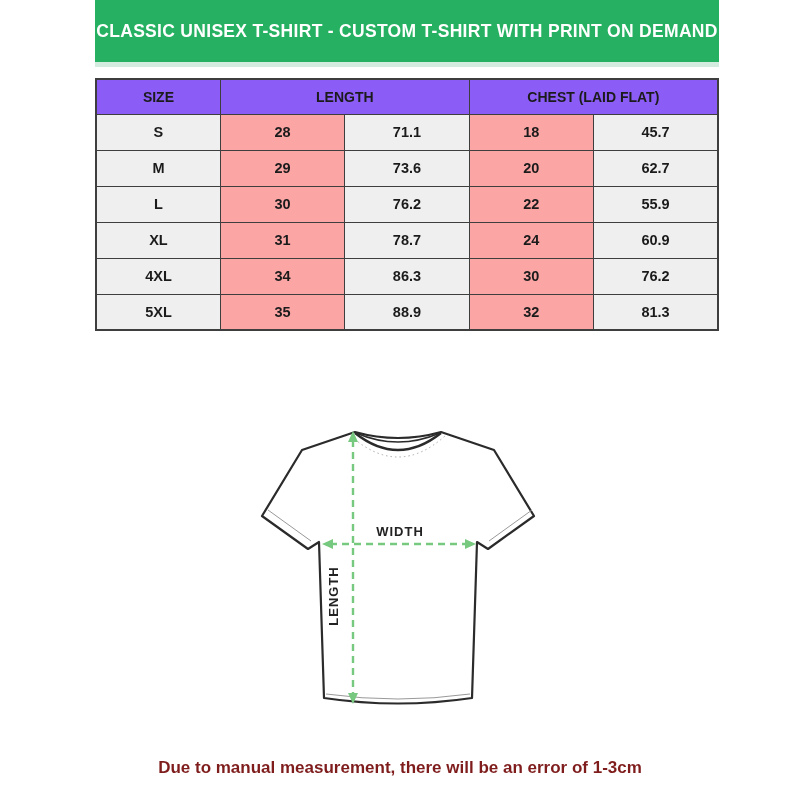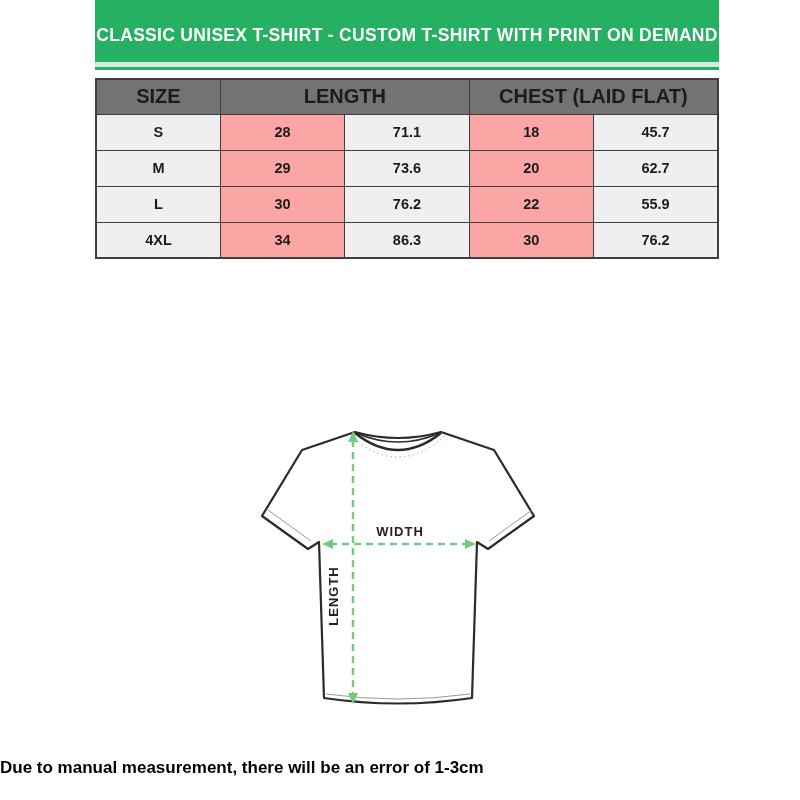--- a/index.html
+++ b/index.html
@@ -11,21 +11,21 @@
     width: 800px;
     height: 800px;
     background: #ffffff;
     overflow: hidden;
   }
 
   
   .banner {
     position: absolute;
     left: 95px; top: 0;
-    width: 624px; height: 70px;
+    width: 624px; height: 62px;
     background: #25b161;
     display: flex;
     align-items: center;
     justify-content: center;
   }
   .banner-title {
     color: #ffffff;
     font-size: 17.5px;
     font-weight: 700;
     letter-spacing: 0.3px;
@@ -50,22 +50,22 @@
     color: #1b1b1b;
     text-align: center;
   }
   .size-table col { width: 20%; }
   .size-table th, .size-table td {
     border: 1.5px solid #3e3e3e;
     vertical-align: middle;
   }
   .size-table thead th {
     height: 35px;
-    background: #737373;
-    font-size: 20px;
+    background: #8b5cf6;
+    font-size: 14px;
   }
   .size-table tbody td { height: 36px; background: #fca5a5; }
   .size-table tbody td:nth-child(odd) { background: #efefef; }
   .size-table { border: 2px solid #3e3e3e; }
 
   
   .diagram {
     position: absolute;
     left: 240px; top: 406px;
     width: 320px; height: 330px;
@@ -77,22 +77,22 @@
     font-weight: 700;
     letter-spacing: 1px;
     fill: #222222;
   }
 
   
   .footnote {
     position: absolute;
     left: 0; top: 758px;
     width: 800px;
-    text-align: left;
-    color: #000000;
+    text-align: center;
+    color: #7f1d1d;
     font-size: 17px;
     font-weight: 700;
   }
 </style>
 </head>
 <body>
 
 <div class="page">
 
   <div class="banner">
@@ -131,25 +131,39 @@
           <td>62.7</td>
         </tr>
         <tr>
           <td>L</td>
           <td>30</td>
           <td>76.2</td>
           <td>22</td>
           <td>55.9</td>
         </tr>
         <tr>
+          <td>XL</td>
+          <td>31</td>
+          <td>78.7</td>
+          <td>24</td>
+          <td>60.9</td>
+        </tr>
+        <tr>
           <td>4XL</td>
           <td>34</td>
           <td>86.3</td>
           <td>30</td>
           <td>76.2</td>
+        </tr>
+        <tr>
+          <td>5XL</td>
+          <td>35</td>
+          <td>88.9</td>
+          <td>32</td>
+          <td>81.3</td>
         </tr>
       </tbody>
   </table>
 
   <div class="diagram">
     <svg width="320" height="330" viewBox="0 0 320 330" xmlns="http://www.w3.org/2000/svg">
 
       <path d="M115,26 L62,44 L22,110 L68,143 L79,136
                Q82,220 84,292
                Q158,303 232,292

